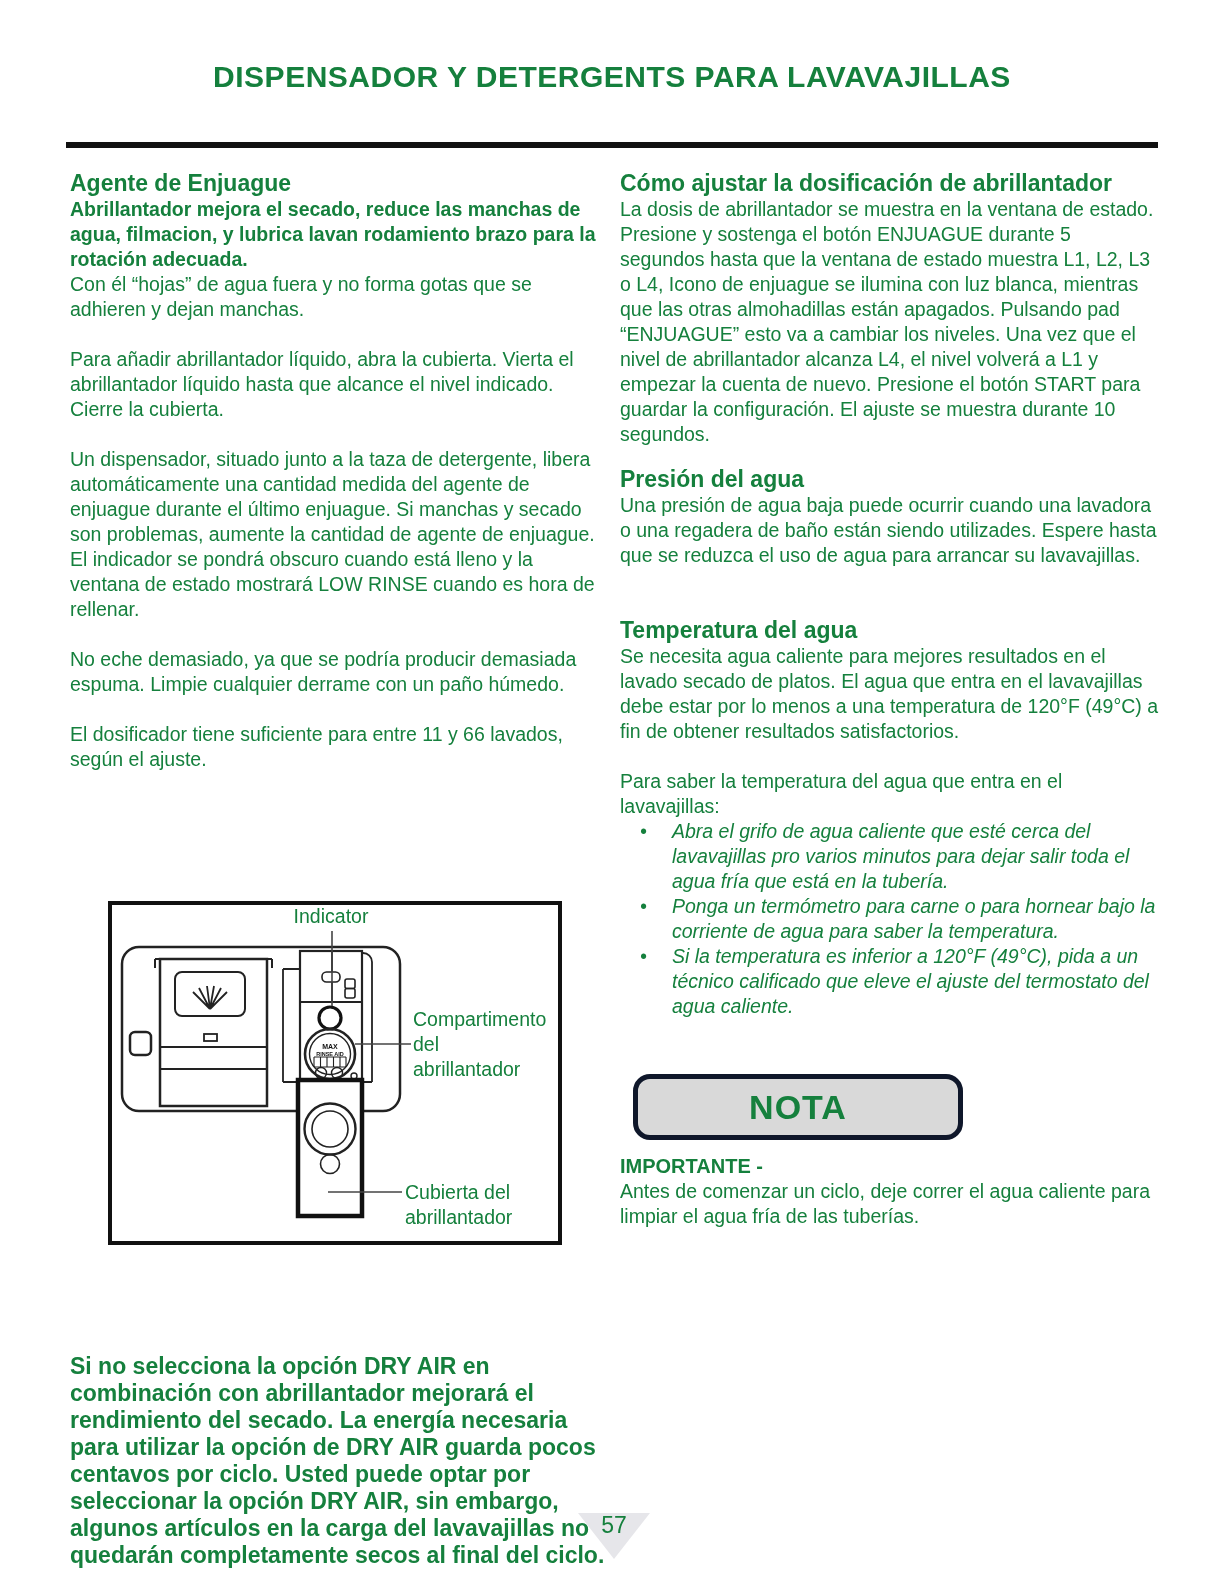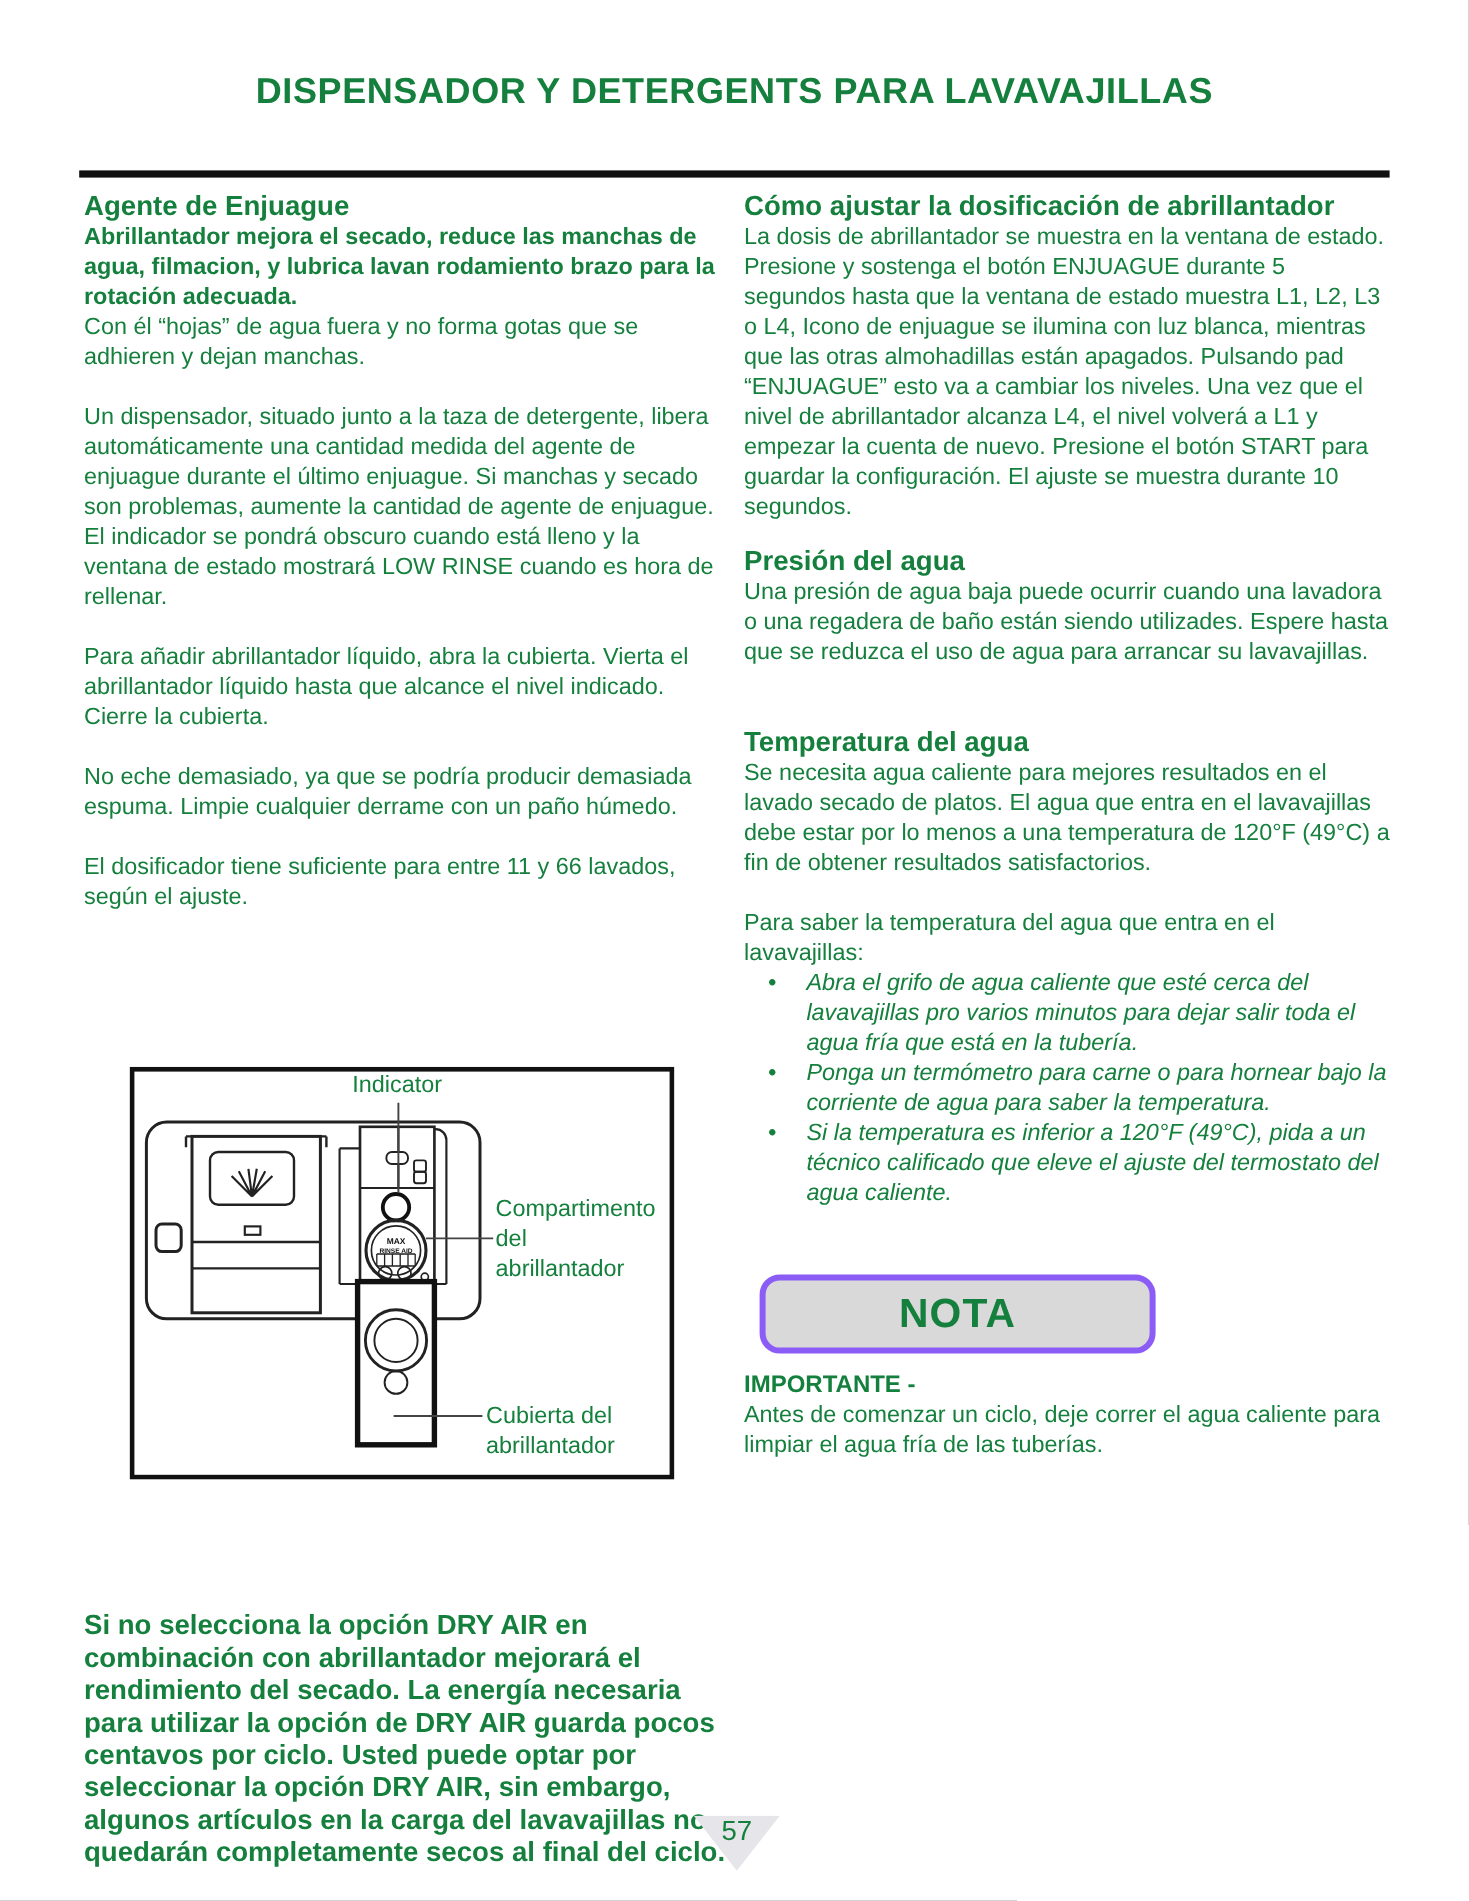--- a/index.html
+++ b/index.html
@@ -6,21 +6,21 @@
   .page{
     position:relative;width:1224px;height:1584px;background:#ffffff;
     font-family:"Liberation Sans","DejaVu Sans",sans-serif;color:#15803d;
     margin:0 auto;overflow:hidden;
   }
   .title{
     position:absolute;top:60px;left:0;width:100%;text-align:center;
     font-size:30px;font-weight:bold;letter-spacing:.5px;margin:0;
   }
   .rule{position:absolute;top:142px;left:66px;width:1092px;height:6px;background:#111;}
-  .col{position:absolute;top:158px;font-size:19.5px;line-height:25px;}
+  .col{position:absolute;top:170px;font-size:19.5px;line-height:25px;}
   .col-left{left:70px;width:535px;}
   .col-right{left:620px;width:540px;}
   h2{font-size:23px;line-height:26px;margin:0 0 1px 0;}
   h2.gap-sm{margin-top:19px;}
   h2.gap-lg{margin-top:49px;}
   p{margin:0;}
   p.sp{margin-bottom:25px;}
   p.bold{font-weight:bold;}
   ul.bullets{list-style:none;margin:0;padding:0;}
   ul.bullets li{position:relative;padding-left:52px;margin:0;font-style:italic;}
@@ -29,21 +29,21 @@
   .diagram{position:relative;width:492px;height:344px;margin:129px 0 0 38px;}
   .diagram svg{position:absolute;left:0;top:0;width:454px;height:344px;}
   .dlabel{position:absolute;font-size:19.5px;line-height:25px;white-space:pre-line;}
   .lbl-indicator{left:143px;top:3px;width:160px;text-align:center;}
   .lbl-compartment{left:305px;top:106px;}
   .lbl-cover{left:297px;top:279px;}
   .dryair{margin-top:108px;font-weight:bold;font-size:23px;line-height:27px;}
   
   .nota-box{
     margin:55px 0 0 13px;width:320px;height:56px;background:#d9d9d9;
-    border:5px solid #8b5cf6;border-radius:17px;
+    border:5px solid #0f172a;border-radius:17px;
     display:flex;align-items:center;justify-content:center;
   }
   .nota-box span{font-size:34px;font-weight:bold;letter-spacing:1px;}
   h3.importante{font-size:20px;line-height:26px;margin:13px 0 0 0;}
   
   .triangle{
     position:absolute;left:578px;top:1513px;width:72px;height:46px;
     background:#e6e6ea;clip-path:polygon(0 0,100% 0,50% 100%);
   }
   .pagenum{
@@ -57,22 +57,22 @@
 <div class="page">
 
   <h1 class="title">DISPENSADOR Y DETERGENTS PARA LAVAVAJILLAS</h1>
   <div class="rule"></div>
 
   <div class="col col-left">
     <section>
       <h2>Agente de Enjuague</h2>
       <p class="bold">Abrillantador mejora el secado, reduce las manchas de agua, filmacion, y lubrica lavan rodamiento brazo para la rotación adecuada.</p>
       <p class="sp">Con él “hojas” de agua fuera y no forma gotas que se adhieren y dejan manchas.</p>
+      <p class="sp">Para añadir abrillantador líquido, abra la cubierta. Vierta el abrillantador líquido hasta que alcance el nivel indicado. Cierre la cubierta.</p>
       <p class="sp">Un dispensador, situado junto a la taza de detergente, libera automáticamente una cantidad medida del agente de enjuague durante el último enjuague. Si manchas y secado son problemas, aumente la cantidad de agente de enjuague. El indicador se pondrá obscuro cuando está lleno y la ventana de estado mostrará LOW RINSE cuando es hora de rellenar.</p>
-      <p class="sp">Para añadir abrillantador líquido, abra la cubierta. Vierta el abrillantador líquido hasta que alcance el nivel indicado. Cierre la cubierta.</p>
       <p class="sp">No eche demasiado, ya que se podría producir demasiada espuma. Limpie cualquier derrame con un paño húmedo.</p>
       <p>El dosificador tiene suficiente para entre 11 y 66 lavados, según el ajuste.</p>
     </section>
 
     <div class="diagram">
       <svg viewBox="0 0 454 344">
 
         <rect x="2" y="2" width="450" height="340" fill="#ffffff" stroke="#111" stroke-width="4"></rect>
 
         <rect x="14" y="46" width="278" height="164" rx="17" fill="#ffffff" stroke="#222" stroke-width="2.5"></rect>

